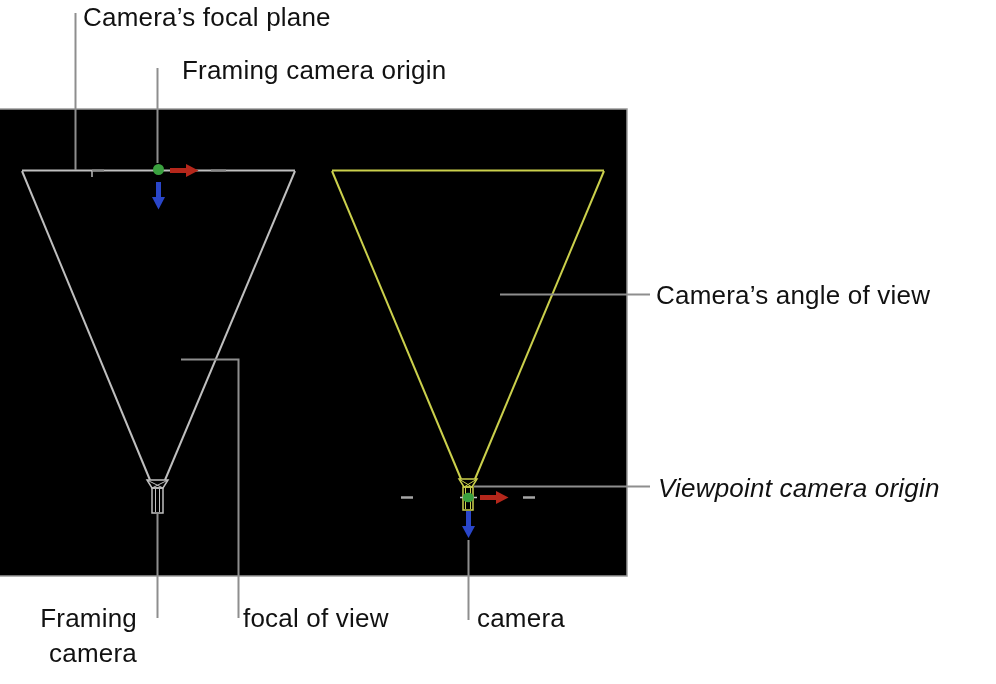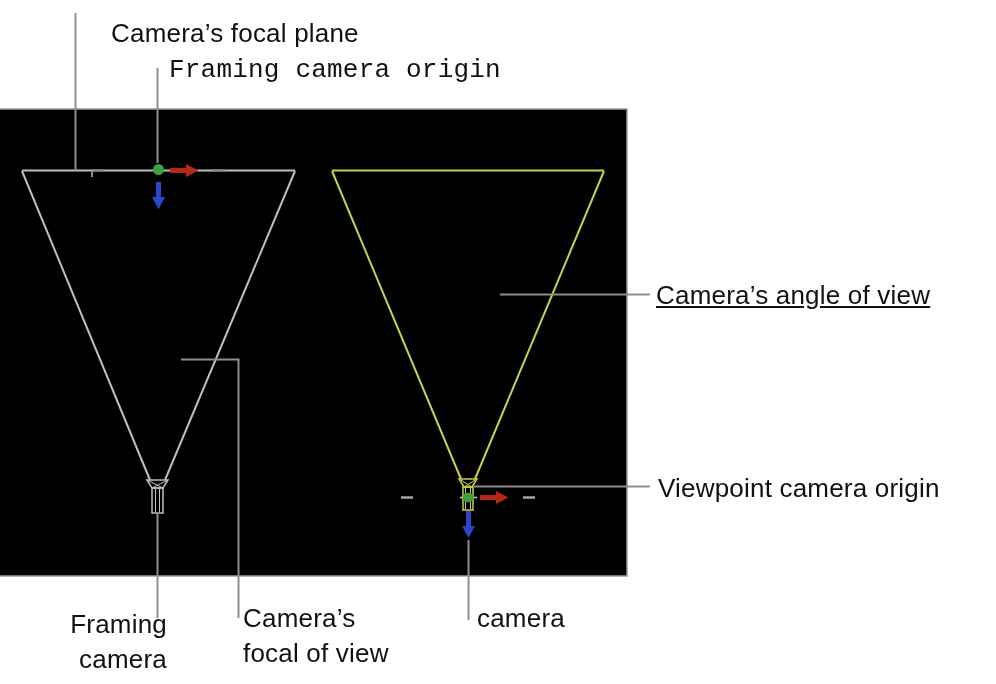--- a/index.html
+++ b/index.html
@@ -101,35 +101,34 @@
       <line x1="75.5" y1="13" x2="75.5" y2="170"></line>
       <line x1="157.5" y1="68" x2="157.5" y2="163"></line>
       <polyline points="181,359.5 238.5,359.5 238.5,618"></polyline>
       <line x1="157.5" y1="514" x2="157.5" y2="618"></line>
       <line x1="500" y1="294.5" x2="650" y2="294.5"></line>
       <line x1="474" y1="486.5" x2="650" y2="486.5"></line>
       <line x1="468.5" y1="540" x2="468.5" y2="620"></line>
     </g>
   </svg>
 
-  <div class="lbl" style="left:83px;top:16px;margin-left:28px;">Camera’s focal plane</div>
+  <div class="lbl" style="left:83px;top:0px;">Camera’s focal plane</div>
 
-  <div class="lbl" style="left:169px;top:53px;font-family:Liberation Mono, monospace;">Framing camera origin</div>
+  <div class="lbl" style="left:182px;top:53px;">Framing camera origin</div>
 
-  <div class="lbl" style="left:656px;top:278px;text-decoration:underline;">Camera’s angle of view</div>
+  <div class="lbl" style="left:656px;top:278px;">Camera’s angle of view</div>
 
-  <div class="lbl" style="left:658px;top:471px;">Viewpoint camera origin</div>
+  <div class="lbl" style="left:658px;top:471px;font-style:italic;">Viewpoint camera origin</div>
 
-  <div class="lbl two-line right-align" style="left:34px;top:601px;width:133px;margin-top:6px;">
+  <div class="lbl two-line right-align" style="left:4px;top:601px;width:133px;">
     <div>Framing</div>
     <div>camera</div>
   </div>
 
   <div class="lbl two-line" style="left:243px;top:601px;">
-    <div>Camera’s</div>
     <div>focal of view</div>
   </div>
 
   <div class="lbl two-line" style="left:477px;top:601px;">
     <div>camera</div>
   </div>
 
 </div>
 
 </body></html>

